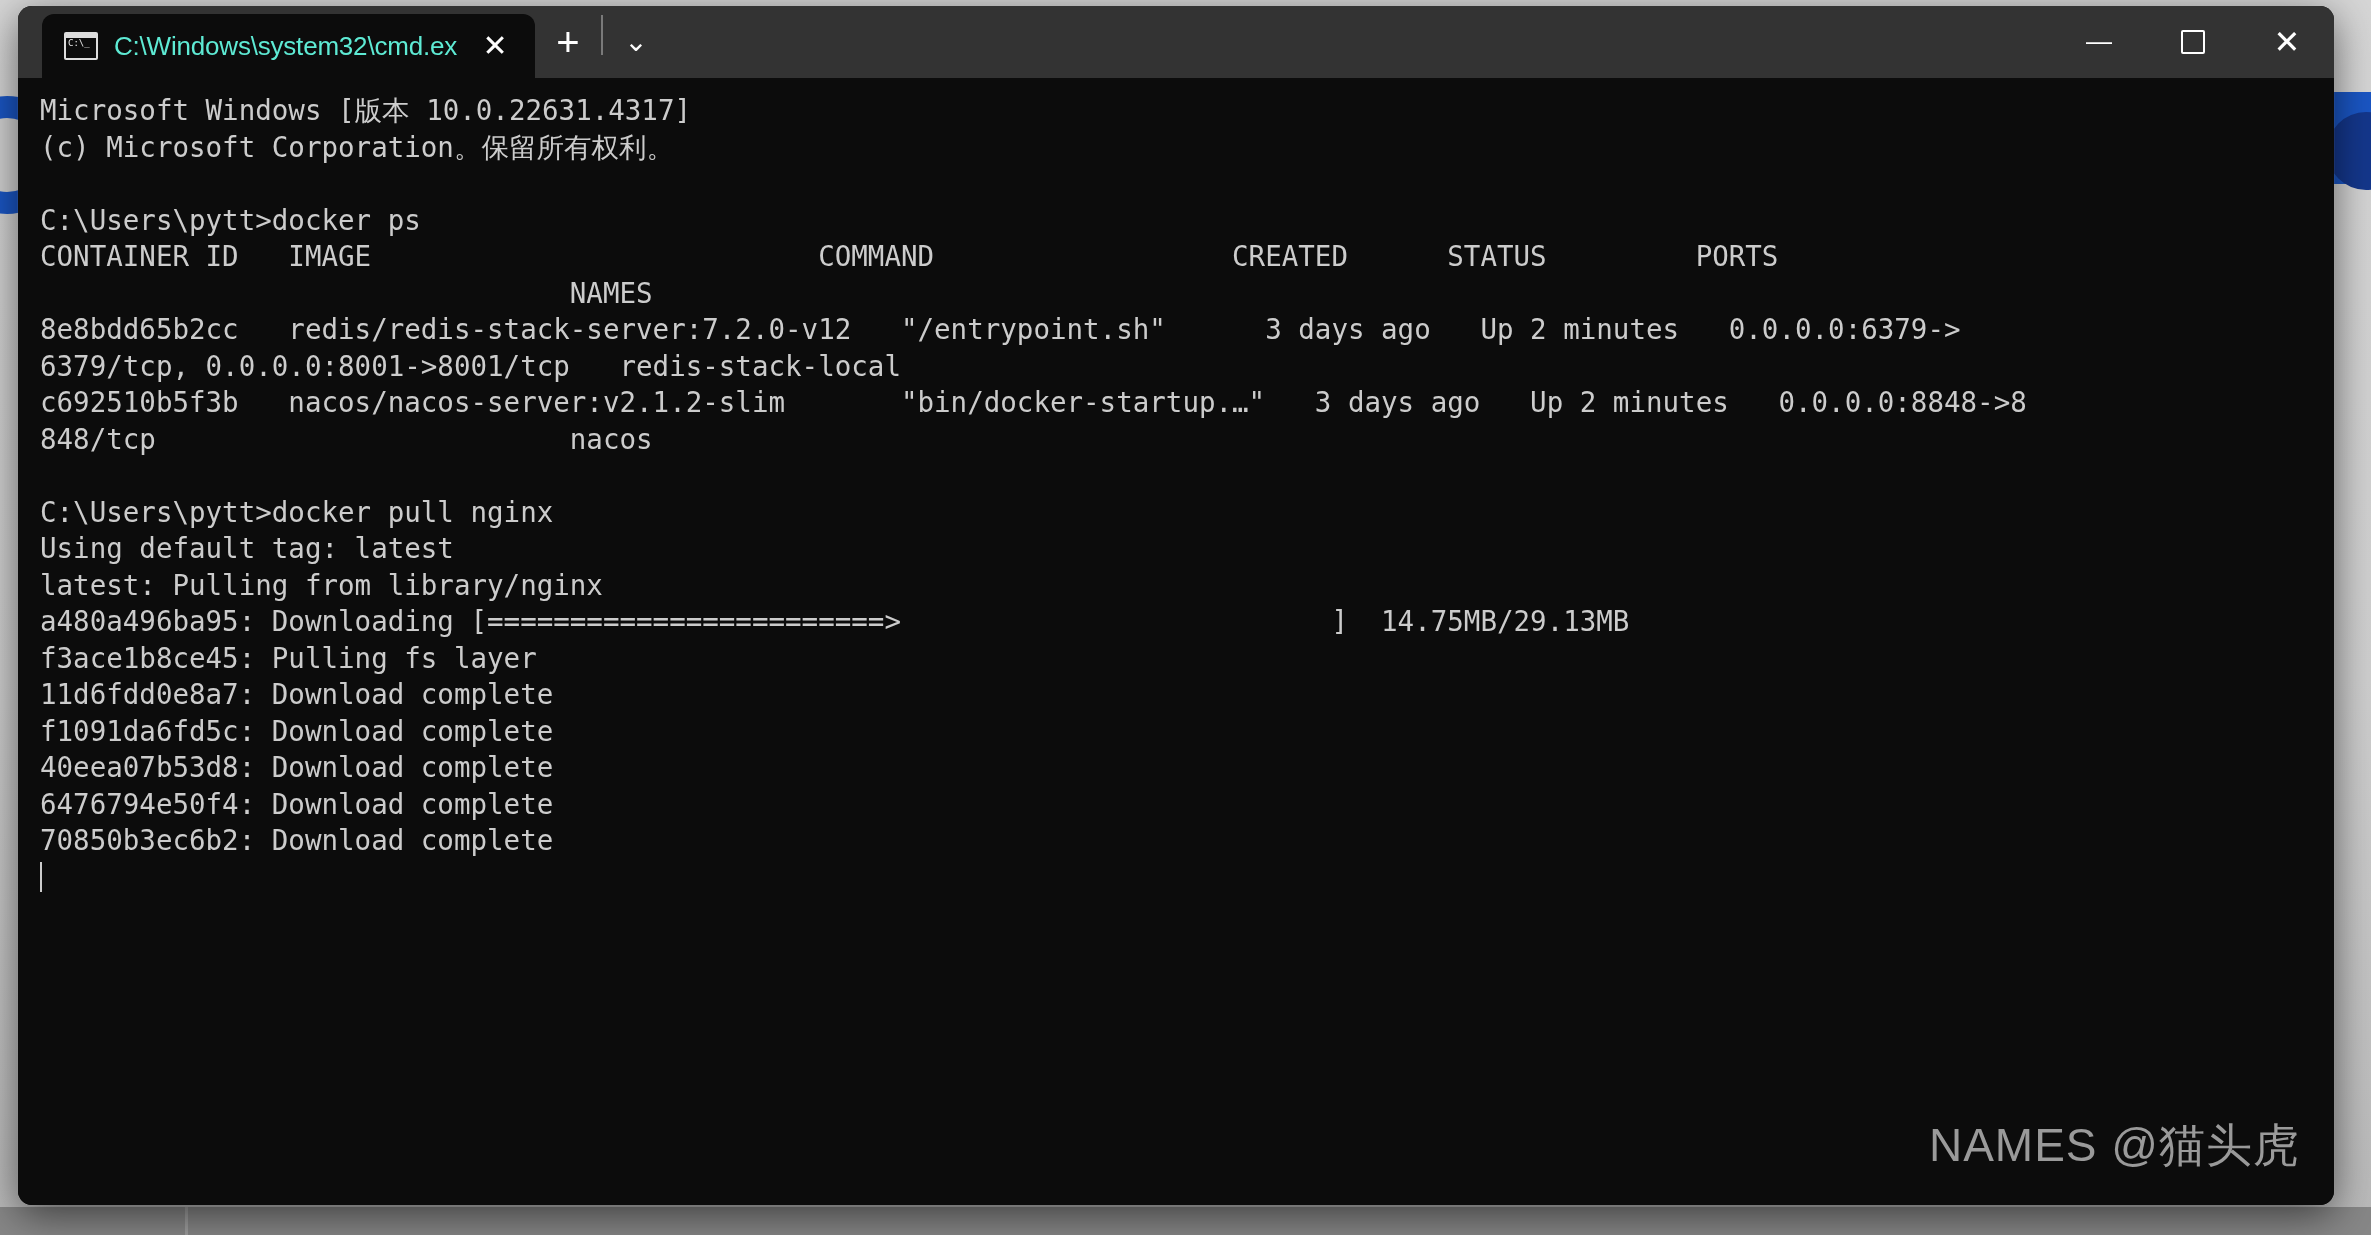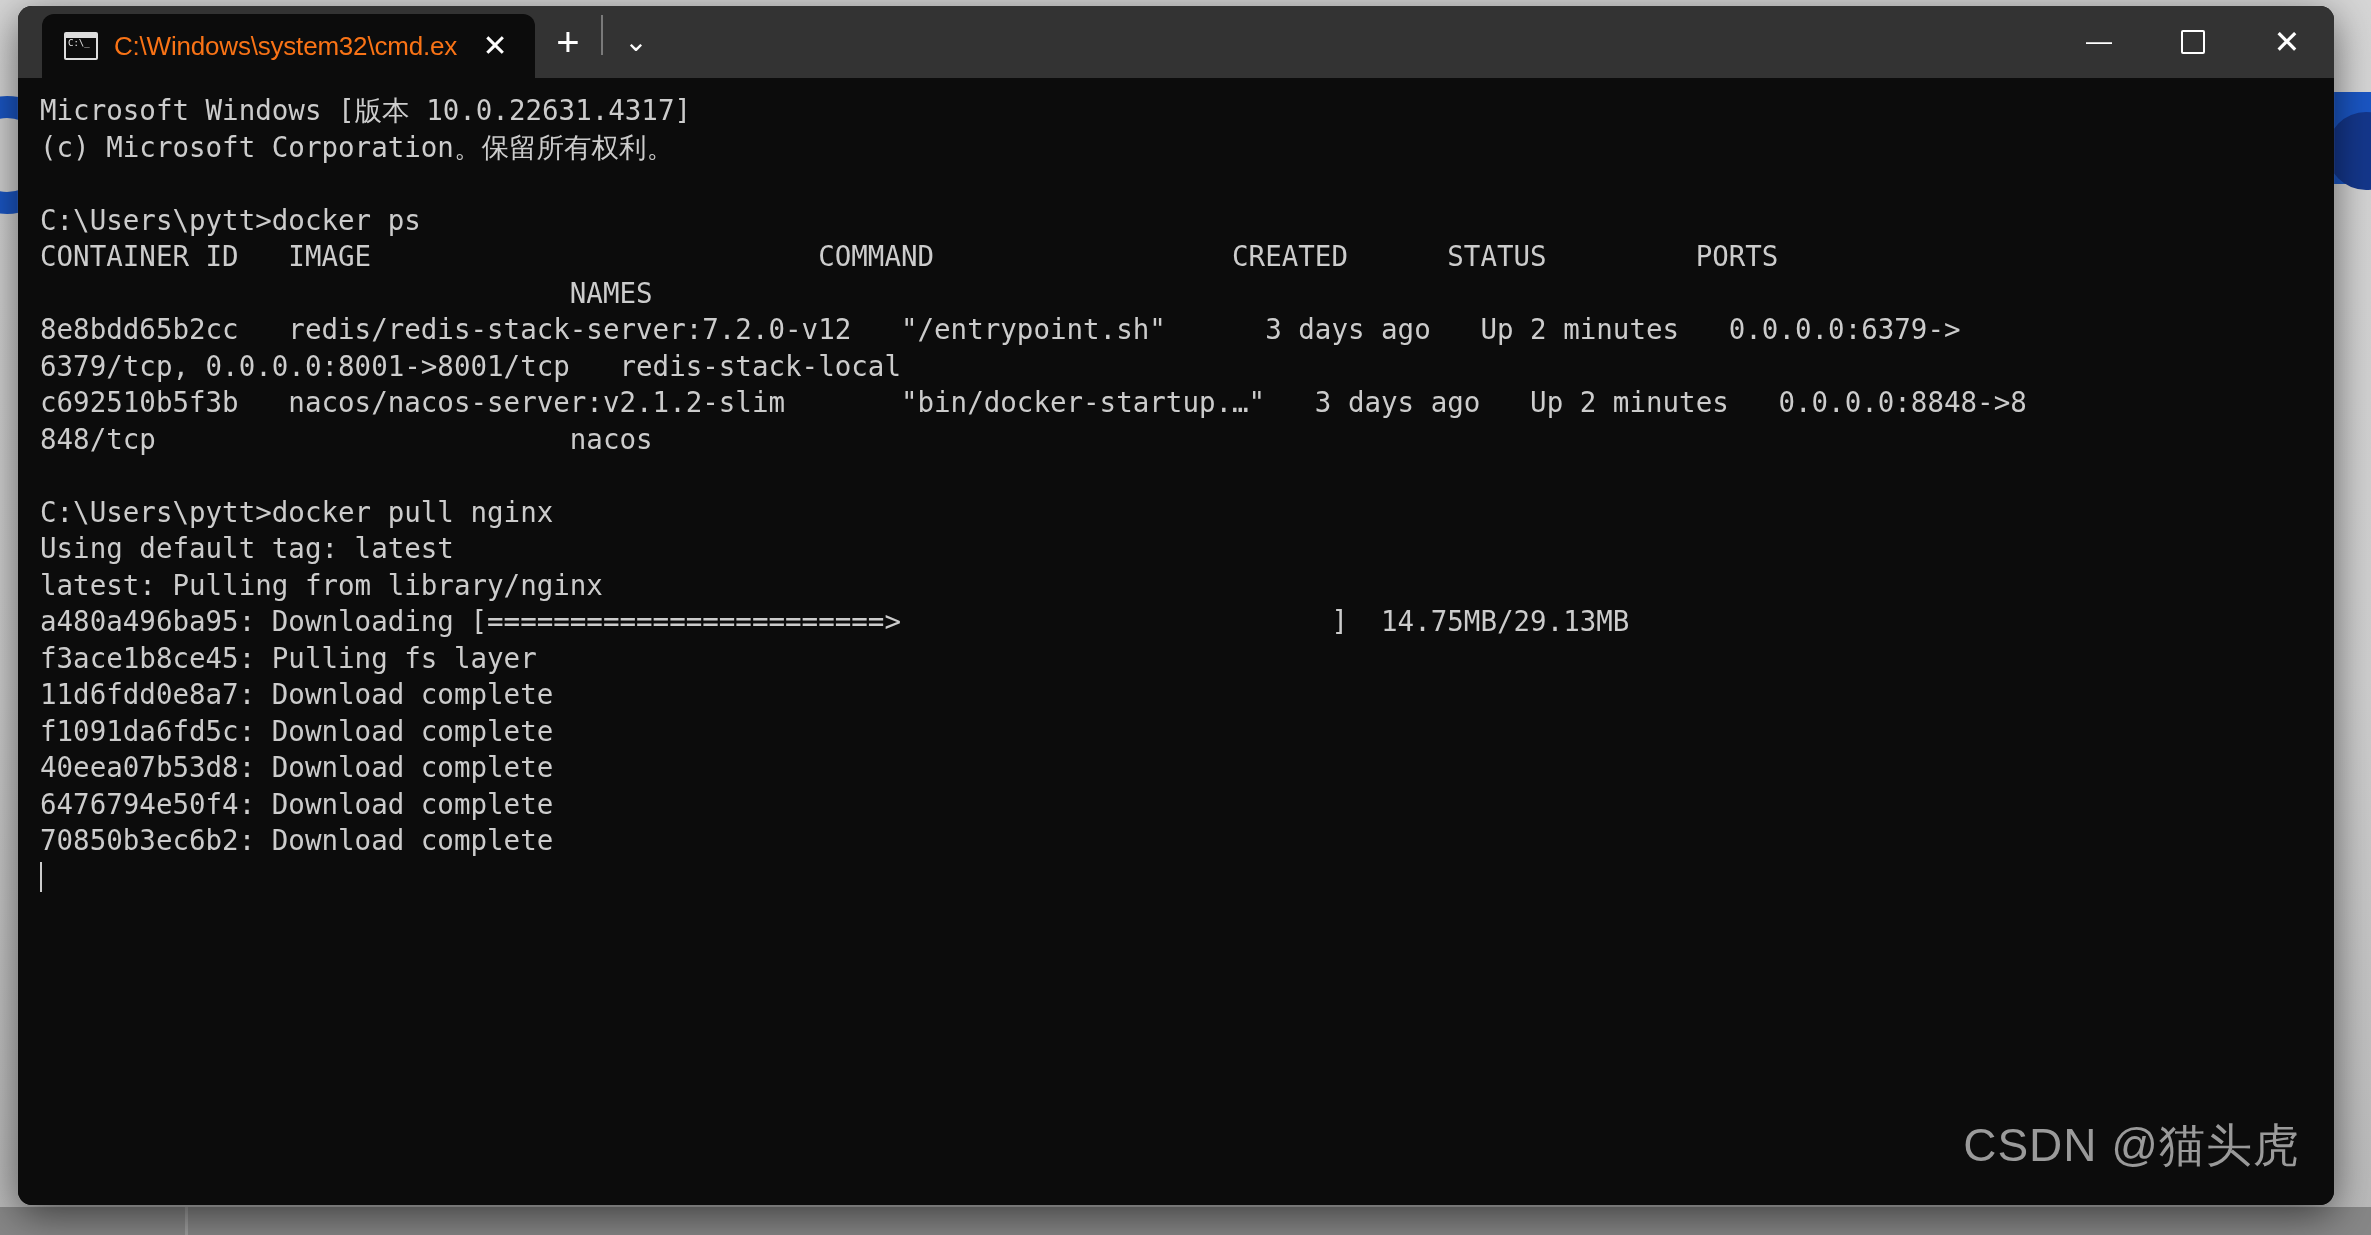--- a/index.html
+++ b/index.html
@@ -130,21 +130,21 @@
   .tab-icon::after {
     content: "C:\\_";
     position: absolute;
     left: 4px; top: 7px;
     font-family: "DejaVu Sans Mono", monospace;
     font-size: 9px;
     color: #e8e8e8;
     line-height: 1;
   }
   .tab-title {
-    color: #f97316;
+    color: #5eead4;
     font-size: 26px;
     white-space: nowrap;
     overflow: hidden;
     flex: 1;
     letter-spacing: -0.2px;
   }
   .tab-close {
     color: #ffffff;
     font-size: 30px;
     line-height: 1;
@@ -261,16 +261,16 @@
       <div class="wctl wctl-min">—</div>
       <div class="wctl">
         <span class="wctl-max-box"></span>
       </div>
       <div class="wctl wctl-close">✕</div>
     </div>
   </div>
 
   <div id="console">
     <div id="console-lines"><span class="console-line">Microsoft Windows [版本 10.0.22631.4317]</span><span class="console-line">(c) Microsoft Corporation。保留所有权利。</span><span class="console-line"></span><span class="console-line">C:\Users\pytt&gt;docker ps</span><span class="console-line">CONTAINER ID   IMAGE                           COMMAND                  CREATED      STATUS         PORTS</span><span class="console-line">                                NAMES</span><span class="console-line">8e8bdd65b2cc   redis/redis-stack-server:7.2.0-v12   "/entrypoint.sh"      3 days ago   Up 2 minutes   0.0.0.0:6379-&gt;</span><span class="console-line">6379/tcp, 0.0.0.0:8001-&gt;8001/tcp   redis-stack-local</span><span class="console-line">c692510b5f3b   nacos/nacos-server:v2.1.2-slim       "bin/docker-startup.…"   3 days ago   Up 2 minutes   0.0.0.0:8848-&gt;8</span><span class="console-line">848/tcp                         nacos</span><span class="console-line"></span><span class="console-line">C:\Users\pytt&gt;docker pull nginx</span><span class="console-line">Using default tag: latest</span><span class="console-line">latest: Pulling from library/nginx</span><span class="console-line">a480a496ba95: Downloading [========================&gt;                          ]  14.75MB/29.13MB</span><span class="console-line">f3ace1b8ce45: Pulling fs layer</span><span class="console-line">11d6fdd0e8a7: Download complete</span><span class="console-line">f1091da6fd5c: Download complete</span><span class="console-line">40eea07b53d8: Download complete</span><span class="console-line">6476794e50f4: Download complete</span><span class="console-line">70850b3ec6b2: Download complete</span><span class="console-line"><span class="cursor"></span></span></div>
-    <div id="watermark">CSDN @猫头虎</div>
+    <div id="watermark">NAMES @猫头虎</div>
   </div>
 
 </div>
 
 </body></html>

